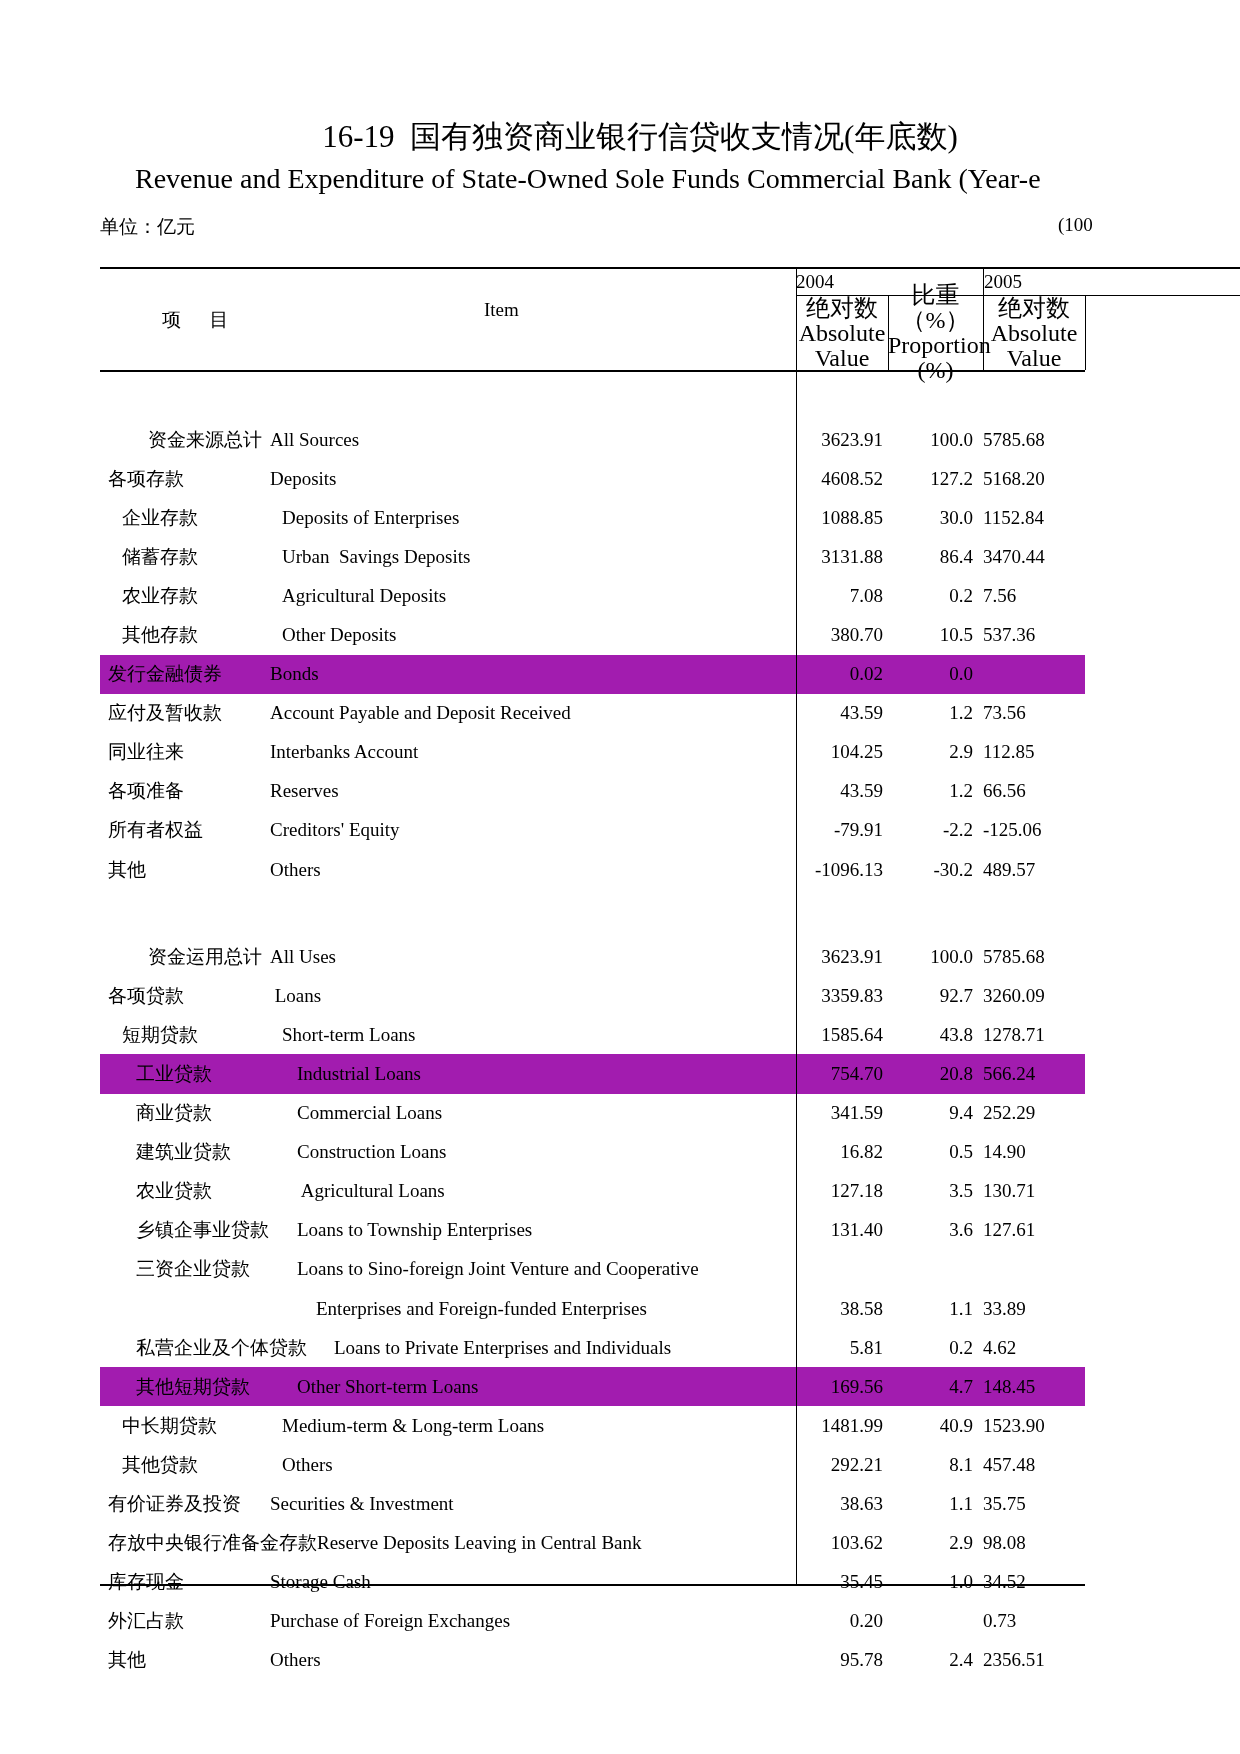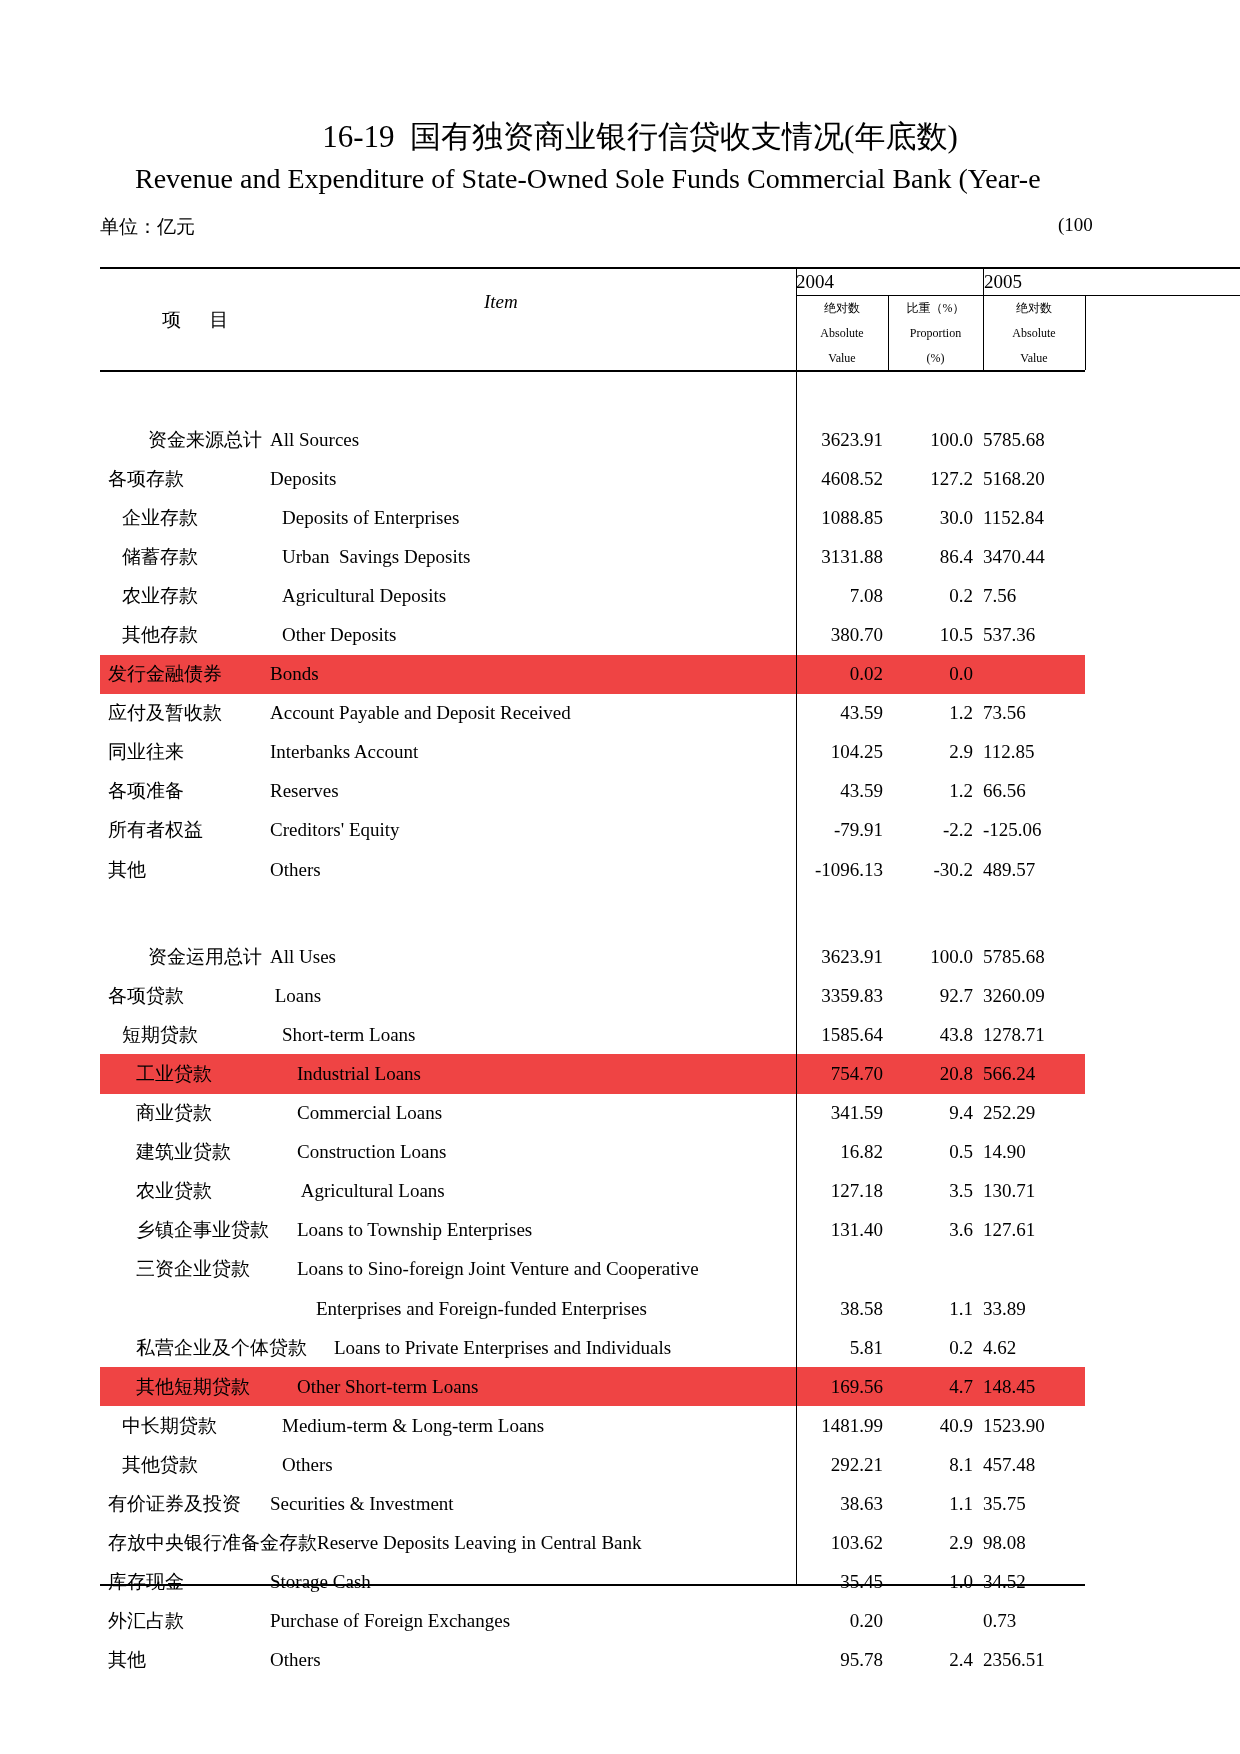--- a/index.html
+++ b/index.html
@@ -34,31 +34,31 @@
   .vl-main{left:696px;top:2px;height:1315px;}
   .vl-mid04{left:788px;top:29px;height:74px;}
   .vl-grp{left:883px;top:2px;height:101px;}
   .vl-right05{left:985px;top:29px;height:74px;}
 
   .yearcell{position:absolute;top:1px;height:27px;line-height:27px;text-align:left;}
   .year-2004{left:696px;width:187px;}
   .year-2005{left:884px;width:470px;}
   .subhdr{
     position:absolute;top:29px;height:74px;display:flex;flex-direction:column;
-    justify-content:center;text-align:center;line-height:25px;font-size:12px;
+    justify-content:center;text-align:center;line-height:25px;font-size:24px;
   }
   .sh-abs04{left:696px;width:92px;}
   .sh-pct04{left:788px;width:95px;}
   .sh-abs05{left:883px;width:102px;}
   .hdr-item-cn{position:absolute;left:62px;top:40px;white-space:pre;}
-  .hdr-item-en{position:absolute;left:384px;top:24px;font-style:italic;}
+  .hdr-item-en{position:absolute;left:384px;top:32px;}
 
   .rows{position:absolute;left:0;top:105px;width:985px;}
   .row{display:flex;align-items:center;height:39.1px;width:985px;box-sizing:border-box;}
-  .row.green{background:#ef4444;}
+  .row.green{background:#a21caf;}
   .row.bold{font-weight:normal;margin-top:48px;}
   .c-item{width:696px;display:flex;align-items:center;box-sizing:border-box;}
   .cn{flex:0 0 170px;box-sizing:border-box;white-space:nowrap;overflow:visible;}
   .en{white-space:pre;}
   .ci0{padding-left:8px;}  .ci1{padding-left:22px;}
   .ci2{padding-left:36px;} .ci3{padding-left:48px;}
   .ei0{padding-left:0px;}  .ei1{padding-left:12px;}
   .ei2{padding-left:27px;} .ei3{padding-left:46px;}
   .c-v1{width:92px;text-align:right;padding-right:5px;box-sizing:border-box;}
   .c-pct{width:95px;text-align:right;padding-right:10px;box-sizing:border-box;}

